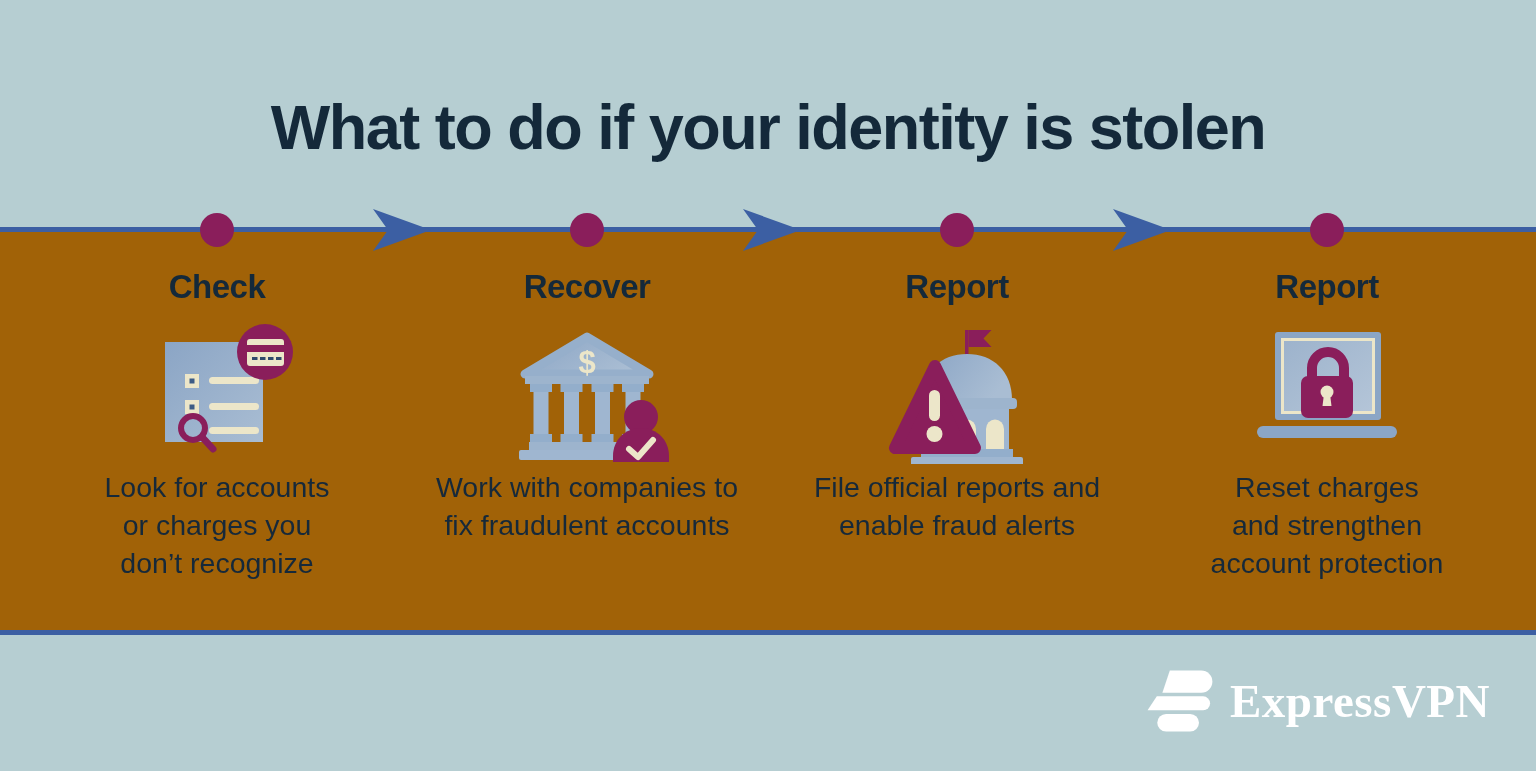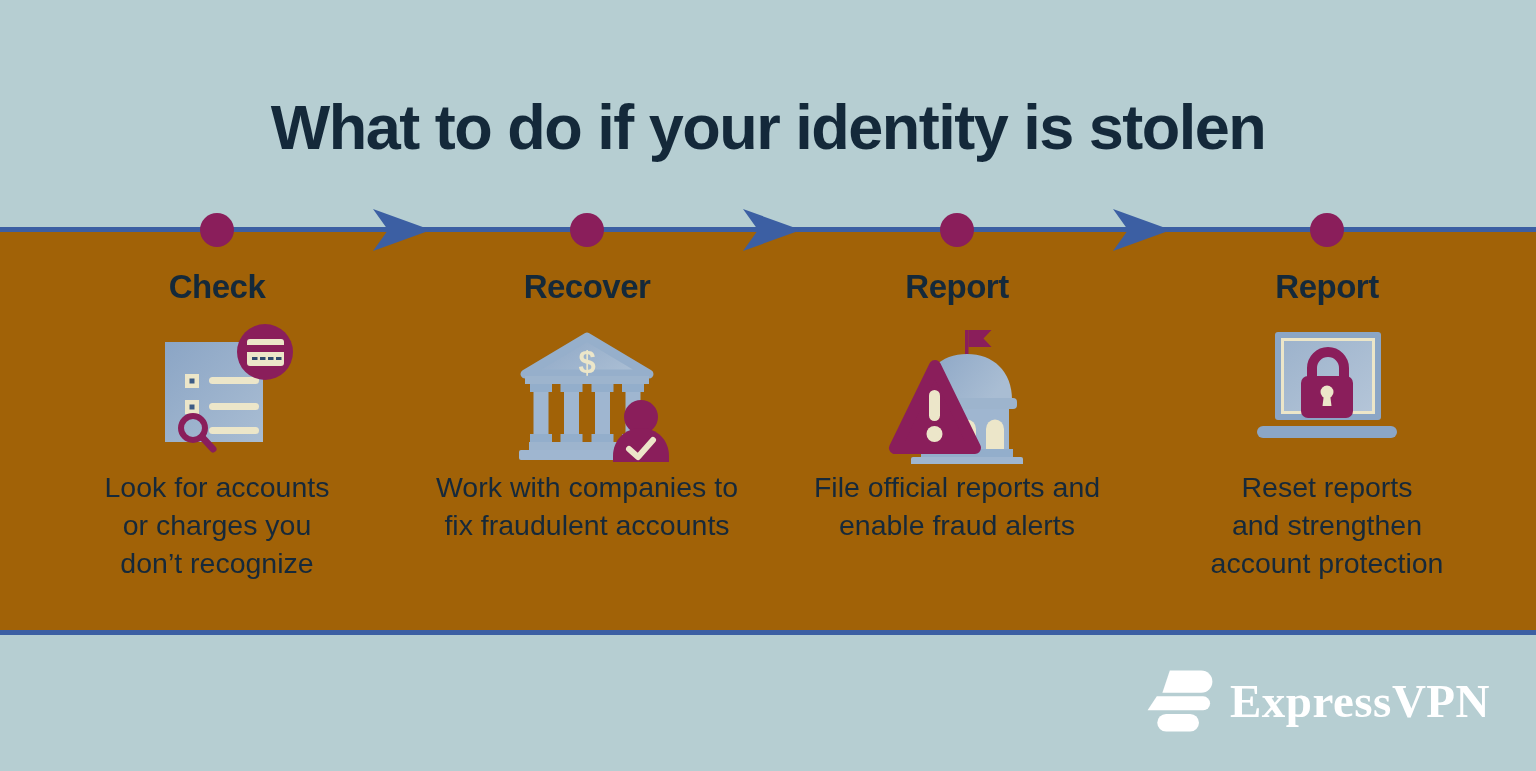--- a/index.html
+++ b/index.html
@@ -195,21 +195,21 @@
           <rect x="40" y="8" width="106" height="88" rx="3" fill="#8ba6c6"></rect>
           <rect x="46" y="14" width="94" height="76" fill="#ece6c9"></rect>
           <rect x="49" y="17" width="88" height="70" fill="url(#g-scr)"></rect>
           <path d="M77,55 v-11 a16,16 0 0 1 32,0 v11" fill="none" stroke="#8a1e5b" stroke-width="10"></path>
           <rect x="66" y="52" width="52" height="42" rx="7" fill="#8a1e5b"></rect>
           <circle cx="92" cy="68" r="6.5" fill="#ece6c9"></circle>
           <path d="M89,70 h6 l1.5,12 h-9 z" fill="#ece6c9"></path>
           <rect x="22" y="102" width="140" height="12" rx="6" fill="#8ba6c6"></rect>
         </svg>
       </div>
-      <div class="step-desc">Reset reports and strengthen account protection</div>
+      <div class="step-desc">Reset charges and strengthen account protection</div>
     </div>
 
   </div>
 
   <div class="bottom-divider"></div>
 
   <div class="brand-footer">
     <svg width="88" height="66" viewBox="0 0 95 70">
       <path d="M30,2 H64 A12,12 0 0 1 64,26 H22 Z" fill="#ffffff"></path>
       <path d="M16,30 H66 A7.5,7.5 0 0 1 66,45 H6 Z" fill="#ffffff"></path>

